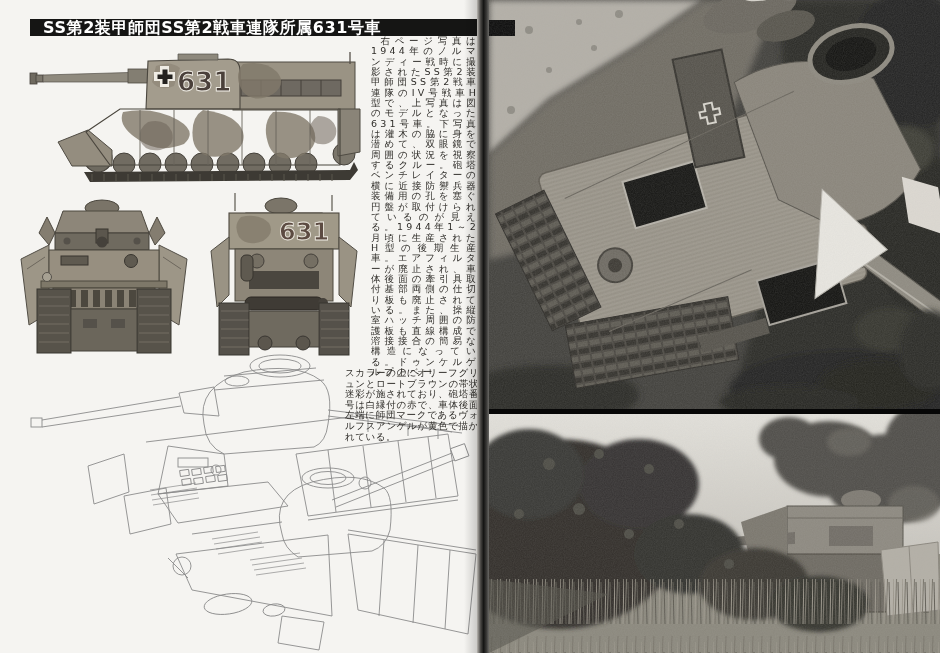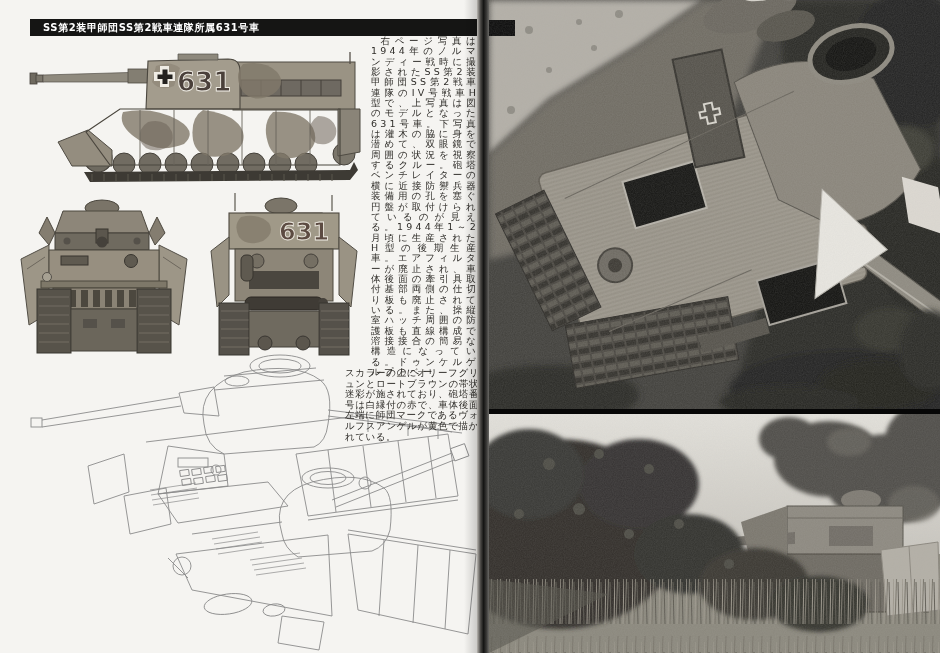--- a/index.html
+++ b/index.html
@@ -4,21 +4,21 @@
 <style>
   html,body{margin:0;padding:0;background:#ffffff;}
   .spread{position:relative;width:940px;height:653px;overflow:hidden;background:#f5f4f1;
           font-family:"DejaVu Sans","Liberation Sans",sans-serif;}
   .abs{position:absolute;}
   
   .left-page{left:0;top:0;width:478px;height:653px;background:#f5f4f1;}
   .left-page::after{content:"";position:absolute;right:0;top:0;width:14px;height:653px;
           background:linear-gradient(90deg,rgba(0,0,0,0),rgba(0,0,0,.18));}
   .header-bar{left:30px;top:19px;width:448px;height:17px;background:#151514;color:#fff;
-          font-size:10px;font-weight:bold;line-height:17px;padding-left:13px;
+          font-size:16px;font-weight:bold;line-height:17px;padding-left:13px;
           box-sizing:border-box;letter-spacing:.6px;white-space:nowrap;overflow:hidden;}
   .txtcol{color:#2f2d29;text-align:justify;text-justify:inter-ideograph;}
   .txtcol-1{left:371px;top:36px;width:108px;font-size:9.5px;line-height:10.35px;letter-spacing:3.2px;text-indent:1em;}
   .txtcol-2{left:345px;top:368px;width:134px;font-size:9.5px;line-height:10.6px;letter-spacing:0.5px;}
   
   .gutter{left:477px;top:0;width:12px;height:653px;
           background:linear-gradient(90deg,#b9b6b1 0%,#4a4845 30%,#141413 55%,#3c3b39 80%,#6a6966 100%);}
   
   .right-page{left:489px;top:0;width:451px;height:653px;background:#0a0a0a;}
   .photo-sep{left:489px;top:409px;width:451px;height:5px;background:#060606;}

